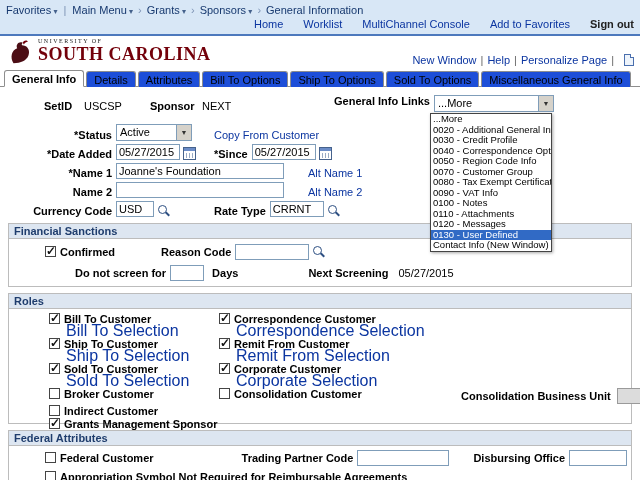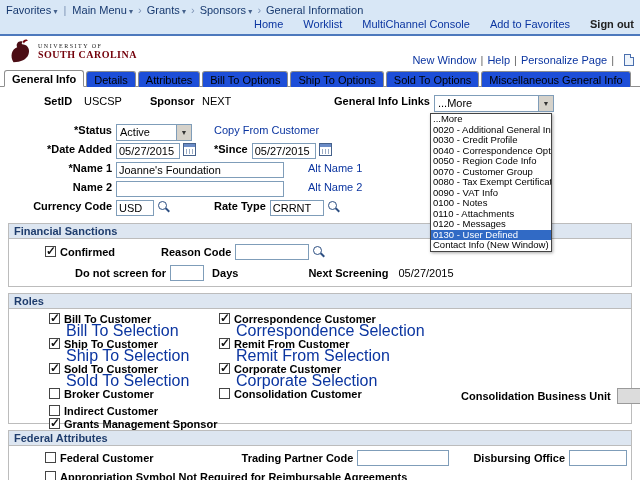--- a/index.html
+++ b/index.html
@@ -15,35 +15,35 @@
   .gt-sep::after { content:"›"; color:#7d93b5; margin:0 5px; font-size:11px; }
   .nav-row { height:14px; display:flex; justify-content:flex-end; align-items:center; }
   .nav-row a { color:#0b35a0; text-decoration:none; margin-left:20px; cursor:pointer; }
   .nav-row a.signout { color:#222; font-weight:bold; }
 
   
   .hdr { position:relative; height:32px; background:#fff; }
   .logo { position:absolute; left:6px; top:2px; display:flex; align-items:center; }
   .logo-txt { margin-left:4px; font-family:"Liberation Serif", serif; }
   .logo-top { font-size:6px; letter-spacing:1.5px; color:#222; }
-  .logo-name { font-size:10px; font-weight:bold; color:#73000a; letter-spacing:.5px; }
+  .logo-name { font-size:18px; font-weight:bold; color:#73000a; letter-spacing:.5px; }
   .page-links { position:absolute; right:6px; bottom:2px; display:flex; align-items:center; }
   .page-links a { color:#0b35a0; text-decoration:none; cursor:pointer; }
   .page-links .pipe-sep::after { margin:0 4px; color:#666; }
   .icon-page { display:inline-block; width:10px; height:12px; border:1px solid #4a6fae; background:#eef4fb; margin-left:6px; position:relative; }
   .icon-page::after { content:""; position:absolute; right:-1px; top:-1px; width:3px; height:3px; background:#fff; border-left:1px solid #4a6fae; border-bottom:1px solid #4a6fae; }
 
   
   .tabs { display:flex; align-items:flex-end; padding-left:4px; border-bottom:1px solid #8e8e8e; height:19px; background:#fff; }
   .tab { border:1px solid #8e8e8e; border-bottom:none; background:#1d4ed8; padding:2px 7px 1px; margin-right:2px; border-radius:3px 3px 0 0; margin-bottom:-1px; white-space:nowrap; cursor:pointer; }
   .tab.active { background:#fff; font-weight:bold; border-bottom:1px solid #fff; }
 
   
   .content { position:relative; padding:8px 8px 0 8px; }
-  .frow { display:flex; align-items:flex-start; height:17px; margin-bottom:2px; }
+  .frow { display:flex; align-items:flex-end; height:17px; margin-bottom:2px; }
   .flabel { display:inline-block; width:104px; text-align:right; font-weight:bold; margin-right:4px; white-space:nowrap; }
   b.il { font-weight:bold; white-space:nowrap; }
   .lnk { color:#0b35a0; text-decoration:none; cursor:pointer; white-space:nowrap; }
   .inp { height:16px; border:1px solid #7f9db9; font:11px "Liberation Sans",sans-serif; padding:0 2px; background:#fff; }
   .inp.dis { background:#dcdcdc; border-color:#9a9a9a; }
 
   .selw { display:inline-flex; align-items:stretch; border:1px solid #7f9db9; background:#fff; height:17px; cursor:pointer; }
   .selw .txt { padding:1px 3px 0; flex:1; overflow:hidden; white-space:nowrap; }
   .selw .arw { width:15px; background:#d6d2ca; border-left:1px solid #7f9db9; display:flex; align-items:center; justify-content:center; }
   .selw .arw::after { content:"▼"; font-size:7px; color:#333; }

